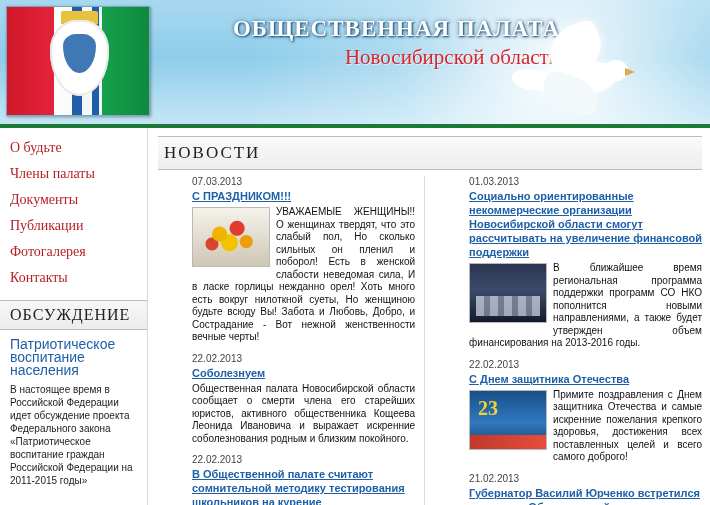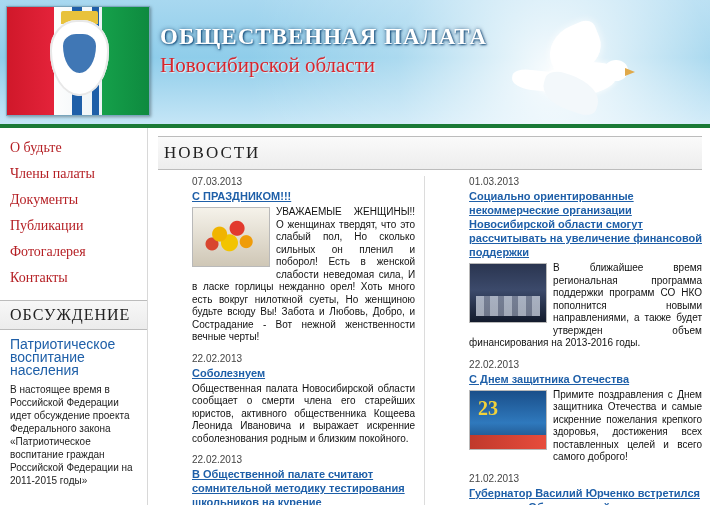--- a/index.html
+++ b/index.html
@@ -93,23 +93,23 @@
     left: 38%;
     top: 4%;
     width: 26%;
     height: 12%;
     background: #e8c23c;
     border-radius: 2px 2px 0 0;
   }
   .title-block {
     position: absolute;
     left: 160px;
-    top: 24px;
+    top: 16px;
     width: 400px;
-    text-align: left;
+    text-align: right;
   }
   .title-main {
     font-family: "Liberation Serif", serif;
     font-size: 23px;
     font-weight: bold;
     color: #ffffff;
     letter-spacing: 1px;
     text-shadow: 1px 1px 2px rgba(0,60,110,0.85), 0 0 4px rgba(0,40,80,0.6);
     white-space: nowrap;
   }

